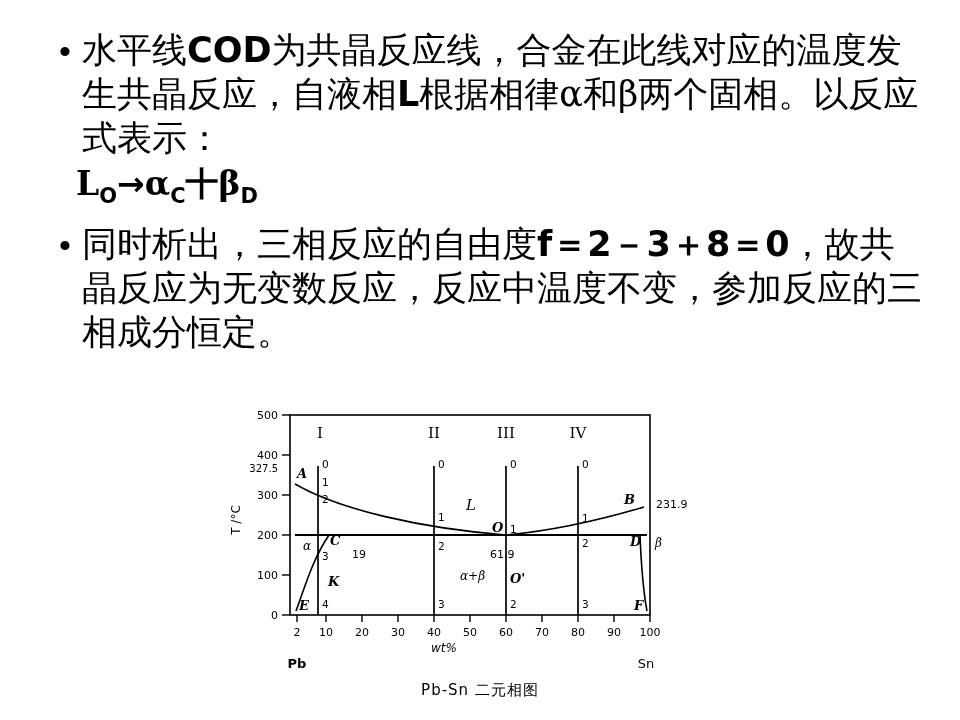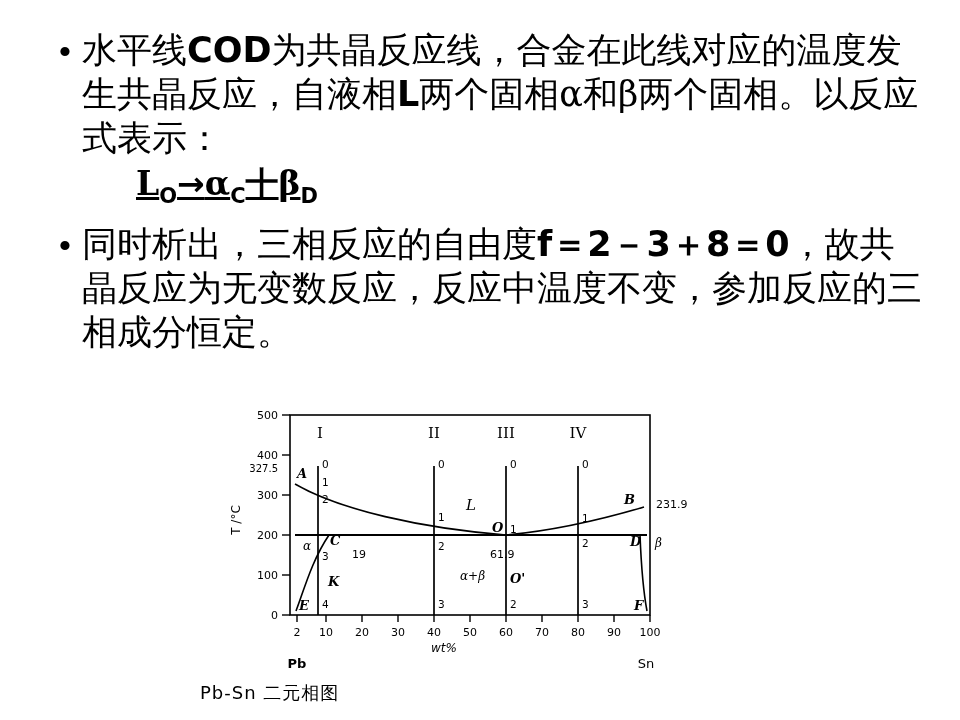--- a/index.html
+++ b/index.html
@@ -31,56 +31,55 @@
   .bullet-body {
     flex:1 1 auto;
     font-size:35px;
     line-height:44px;
     letter-spacing:0px;
     font-family:"DejaVu Sans", sans-serif;
   }
   .bold { font-weight:bold; }
   .greek { font-family:"DejaVu Serif", serif; font-style:normal; }
   .eq {
-    margin:4px 0 6px 88px;
+    margin:4px 0 6px 28px;
     font-size:33px;
     font-weight:bold;
     font-family:"DejaVu Sans", sans-serif;
     line-height:40px;
-    text-decoration:underline;
   }
   .eq .sub { font-size:21px; vertical-align:sub; font-weight:bold; }
   .eq .gk { font-family:"DejaVu Serif", serif; font-weight:bold; }
 
   
   .diagram-wrap {
     position:absolute;
     left:200px; top:400px;
     width:560px; height:310px;
   }
   svg { display:block; }
   .cap {
     position:absolute;
     left:0; top:281px; width:560px;
-    text-align:left;
-    font-size:18px;
+    text-align:center;
+    font-size:15px;
     font-family:"DejaVu Sans", sans-serif;
     letter-spacing:1px;
   }
 </style>
 </head>
 <body>
 
 <div class="slide">
 
   <div class="bullets">
 
     <div class="bullet">
       <div class="bullet-dot">•</div>
-      <div class="bullet-body"><span>水平线</span><span class="bold">COD</span><span>为共晶反应线，合金在此线对应的温度发生共晶反应，自液相</span><span class="bold">L</span><span>两个固相</span><span class="greek">α</span><span>和</span><span class="greek">β</span><span>两个固相。以反应式表示：</span></div>
+      <div class="bullet-body"><span>水平线</span><span class="bold">COD</span><span>为共晶反应线，合金在此线对应的温度发生共晶反应，自液相</span><span class="bold">L</span><span>根据相律</span><span class="greek">α</span><span>和</span><span class="greek">β</span><span>两个固相。以反应式表示：</span></div>
     </div>
 
     <div class="eq"><span class="gk">L</span><span class="sub">O</span><span>→</span><span class="gk">α</span><span class="sub">C</span><span>十</span><span class="gk">β</span><span class="sub">D</span></div>
 
     <div class="bullet">
       <div class="bullet-dot">•</div>
       <div class="bullet-body"><span>同时析出，三相反应的自由度</span><span class="bold">f＝2－3＋8＝0</span><span>，故共晶反应为无变数反应，反应中温度不变，参加反应的三相成分恒定。</span></div>
     </div>
 
   </div>

